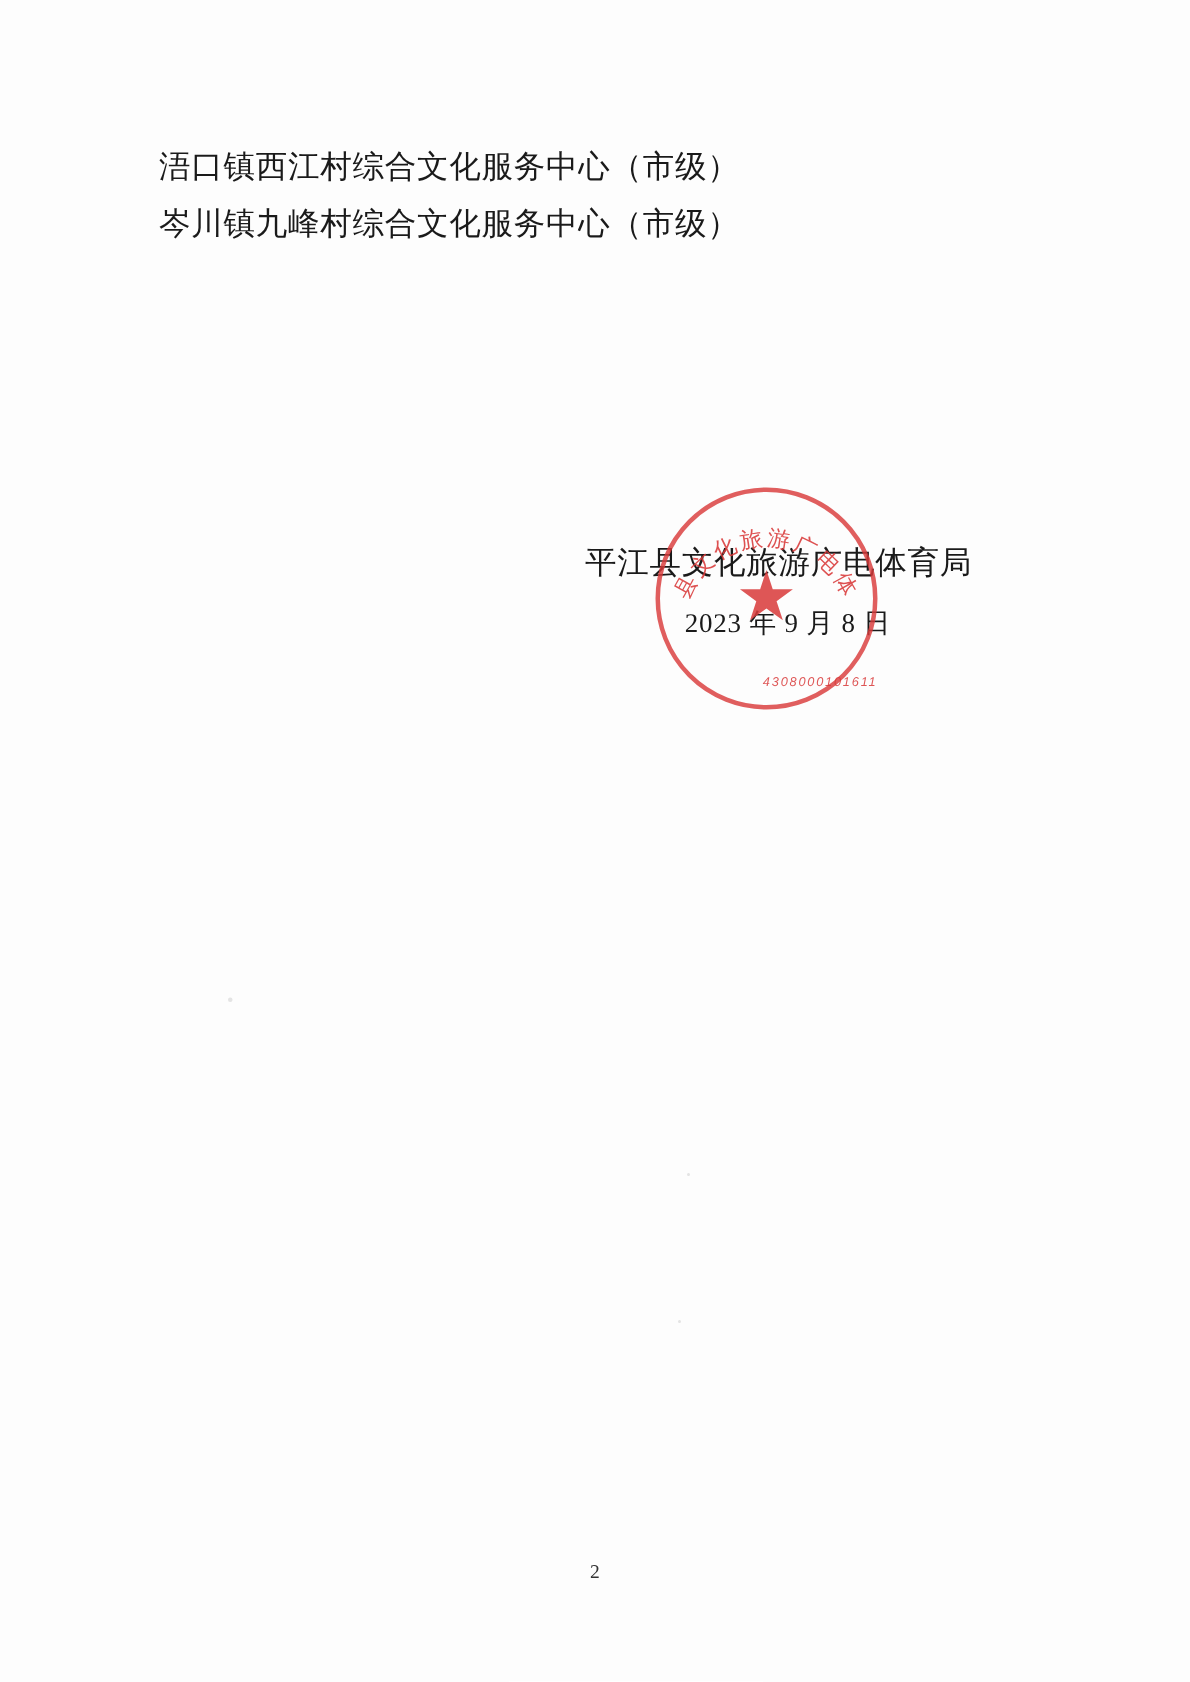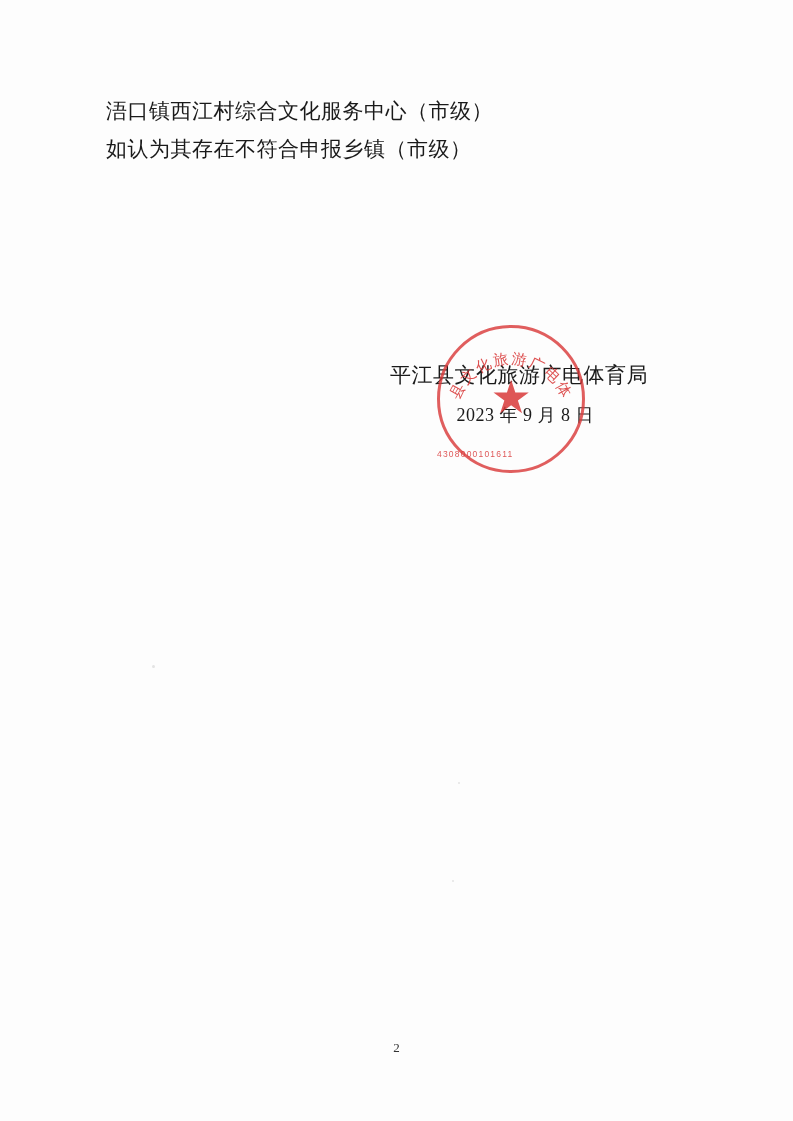--- a/index.html
+++ b/index.html
@@ -97,26 +97,27 @@
     font-family: "Liberation Serif", serif;
     font-size: 15px;
     letter-spacing: 2px;
     opacity: 0.88;
   }
   .seal-bottom-text {
     position: absolute;
     left: 0;
     right: 0;
     bottom: 14px;
-    text-align: left;
+    text-align: right;
     font-size: 8.5px;
     color: #d93a3a;
     letter-spacing: 1.2px;
     opacity: 0.85;
     font-family: "Liberation Sans", sans-serif;
+    font-style: italic;
   }
   .page-number {
     position: absolute;
     left: 0;
     right: 0;
     top: 1040px;
     text-align: center;
     font-size: 13px;
     color: #333;
     font-family: "Liberation Serif", serif;
@@ -128,21 +129,21 @@
     opacity: 0.7;
   }
 </style>
 </head>
 <body>
 
 <div class="page">
 
   <div class="content">
     <div class="line">浯口镇西江村综合文化服务中心（市级）</div>
-    <div class="line">如认为其存在不符合申报乡镇（市级）</div>
+    <div class="line">岑川镇九峰村综合文化服务中心（市级）</div>
   </div>
 
   <div class="signature-block">
     <div class="sig-line">平江县文化旅游广电体育局</div>
     <div class="sig-date">2023 年 9 月 8 日</div>
   </div>
 
   <div class="seal">
     <div class="seal-ring"></div>
     <div class="seal-arc-text">

